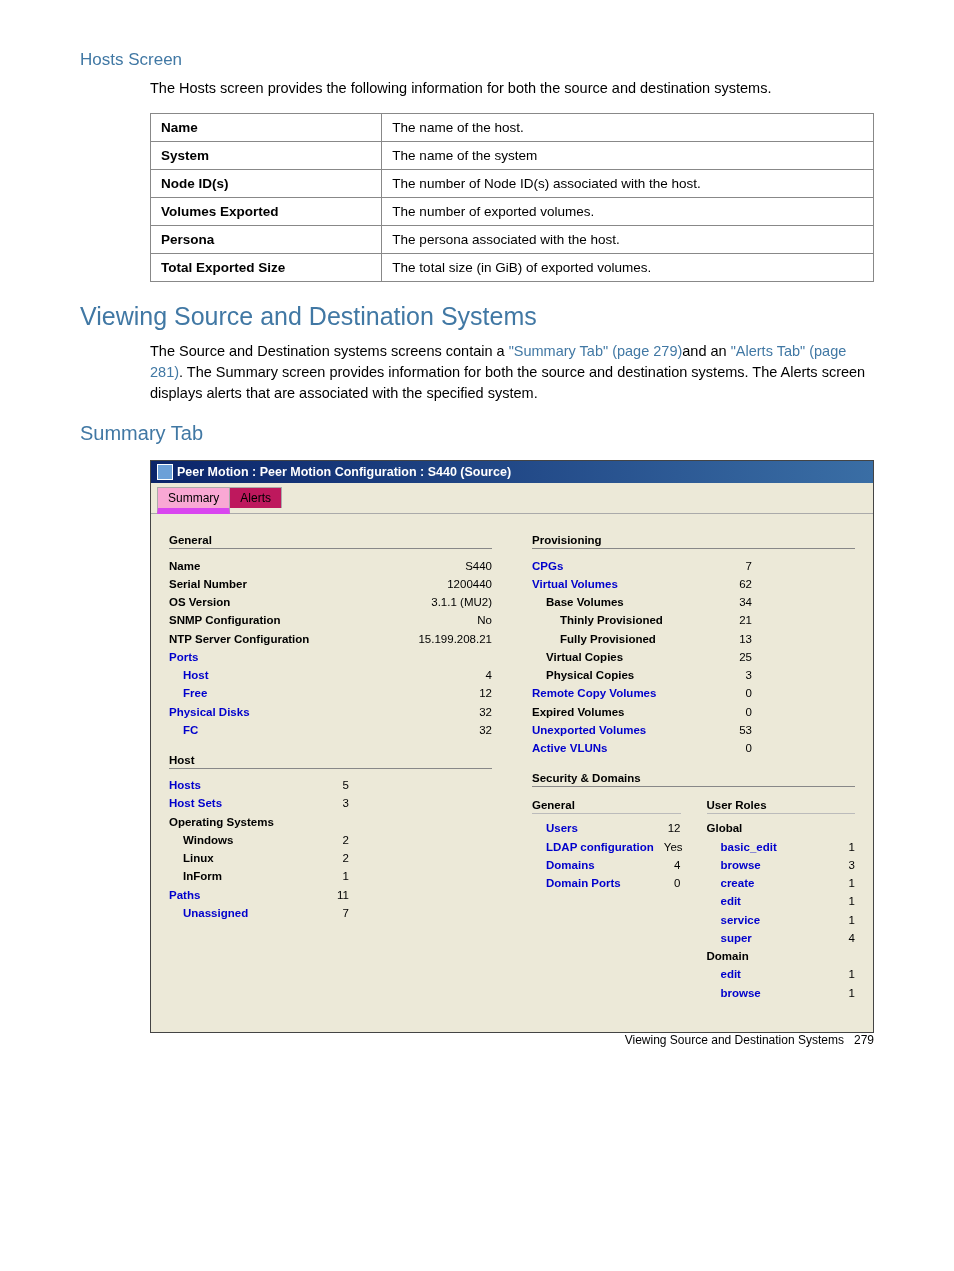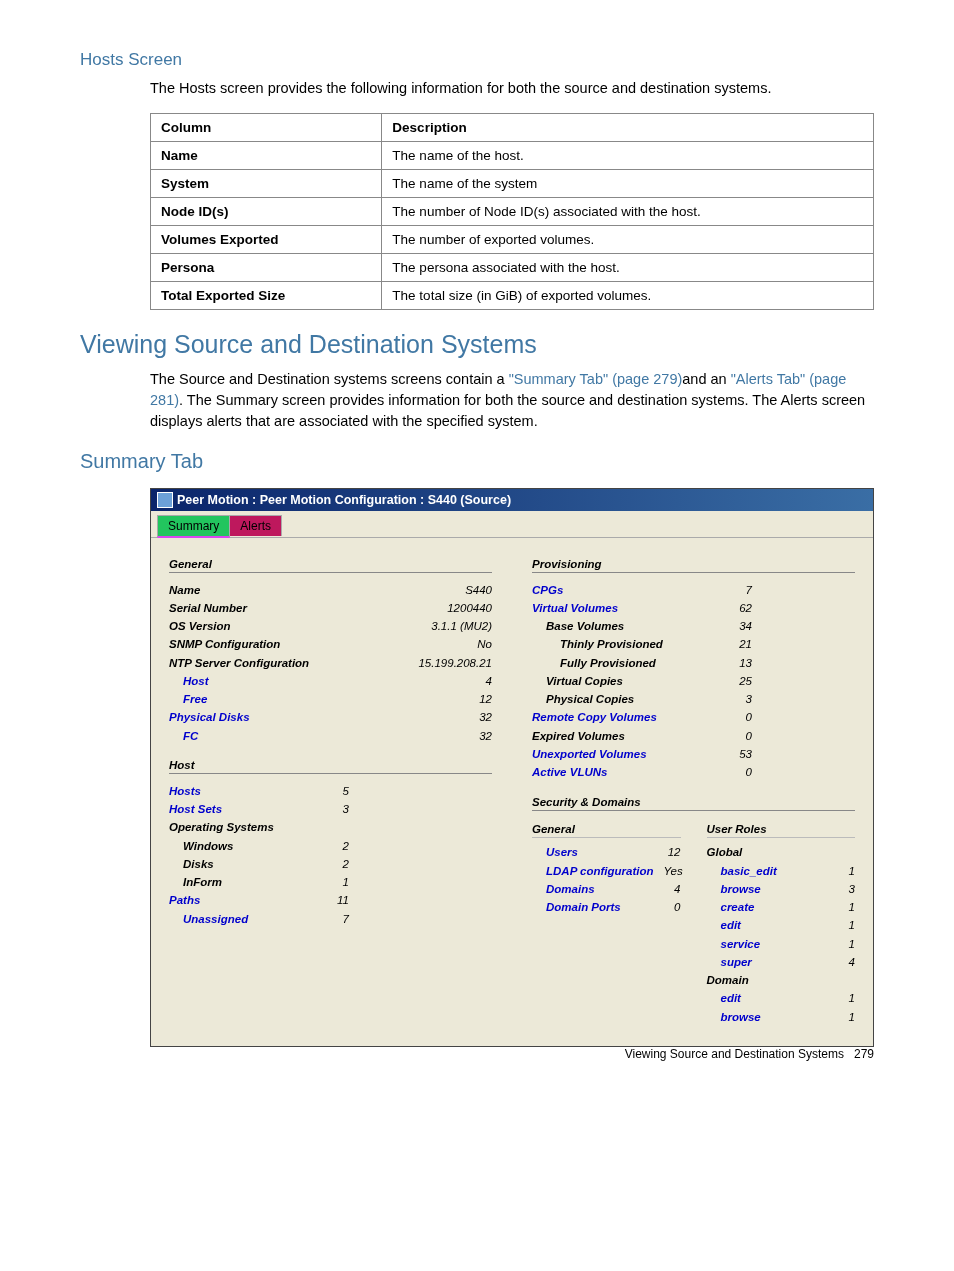--- a/index.html
+++ b/index.html
@@ -93,33 +93,32 @@
       display: inline-block;
       padding: 3px 10px;
       border: 1px solid #aaa;
       border-bottom: none;
       background: #ece9d8;
       font-size: 12px;
       margin-right: -1px;
       position: relative;
     }
     .tab.active {
-      background: #22c55e;
-      border-bottom: 2px solid #d946ef;
+      background: #f9a8d4;
+      border-bottom: 6px solid #d946ef;
       margin-bottom: -1px;
       text-align: center;
     }
     .tab.inactive {
       background: #be185d;
     }
     .panel {
-      padding: 14px 18px 20px 18px;
+      padding: 14px 18px 30px 18px;
       font-family: Verdana, Geneva, sans-serif;
       font-size: 11.5px;
-      font-style: italic;
     }
     .cols {
       display: flex;
       gap: 40px;
     }
     .col { flex: 1; }
     .grp-head {
       font-weight: bold;
       font-size: 11.5px;
       border-bottom: 1px solid #888;
@@ -156,24 +155,20 @@
     .split > div { flex: 1; }
   </style>
 </head>
 <body>
 
 <div class="section-heading">Hosts Screen</div>
 <div class="body-text">The Hosts screen provides the following information for both the source and destination systems.</div>
 
 <table class="hosts-table">
   <tbody>
-      <tr>
-    <th>Column</th>
-    <th>Description</th>
-  </tr>
   <tr>
         <td class="colname">Name</td>
         <td>The name of the host.</td>
       </tr>
   <tr>
         <td class="colname">System</td>
         <td>The name of the system</td>
       </tr>
   <tr>
         <td class="colname">Node ID(s)</td>
@@ -227,20 +222,23 @@
             <span class="value">3.1.1 (MU2)</span>
           </div>
         <div class="row">
             <span class="label bold">SNMP Configuration</span>
             <span class="value">No</span>
           </div>
         <div class="row">
             <span class="label bold">NTP Server Configuration</span>
             <span class="value">15.199.208.21</span>
           </div>
+        <div class="row">
+            <span class="label blue">Ports</span>
+          </div>
         <div class="row indent1">
             <span class="label blue">Host</span>
             <span class="value">4</span>
           </div>
         <div class="row indent1">
             <span class="label blue">Free</span>
             <span class="value">12</span>
           </div>
         <div class="row">
             <span class="label blue">Physical Disks</span>
@@ -262,21 +260,21 @@
               <span class="value">3</span>
             </div>
         <div class="row">
               <span class="label bold">Operating Systems</span>
             </div>
         <div class="row indent1">
               <span class="label bold">Windows</span>
               <span class="value">2</span>
             </div>
         <div class="row indent1">
-              <span class="label bold">Disks</span>
+              <span class="label bold">Linux</span>
               <span class="value">2</span>
             </div>
         <div class="row indent1">
               <span class="label bold">InForm</span>
               <span class="value">1</span>
             </div>
         <div class="row">
               <span class="label blue">Paths</span>
               <span class="value">11</span>
             </div>

